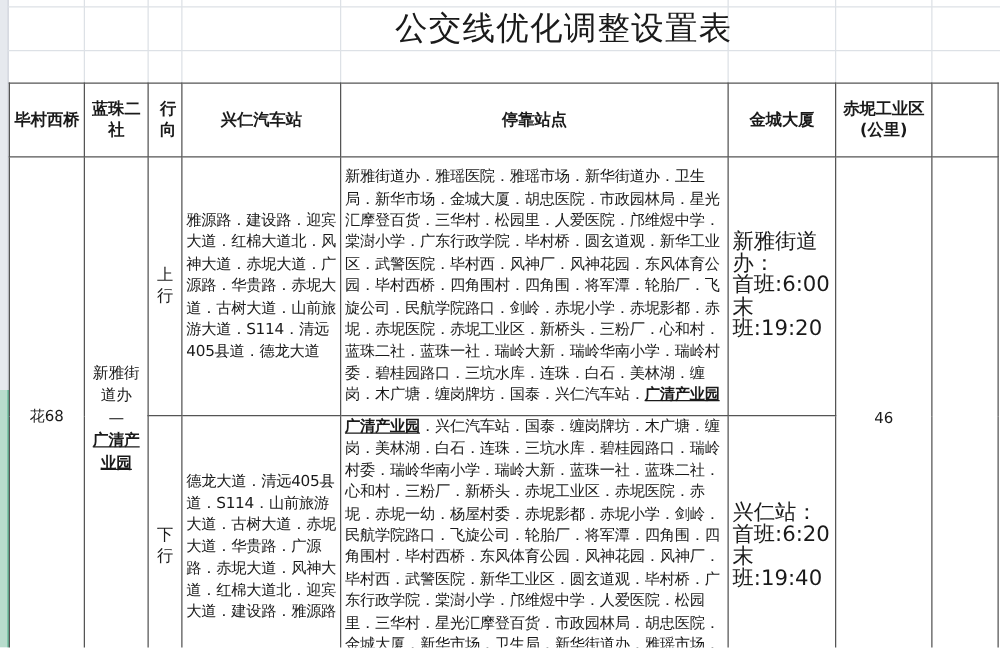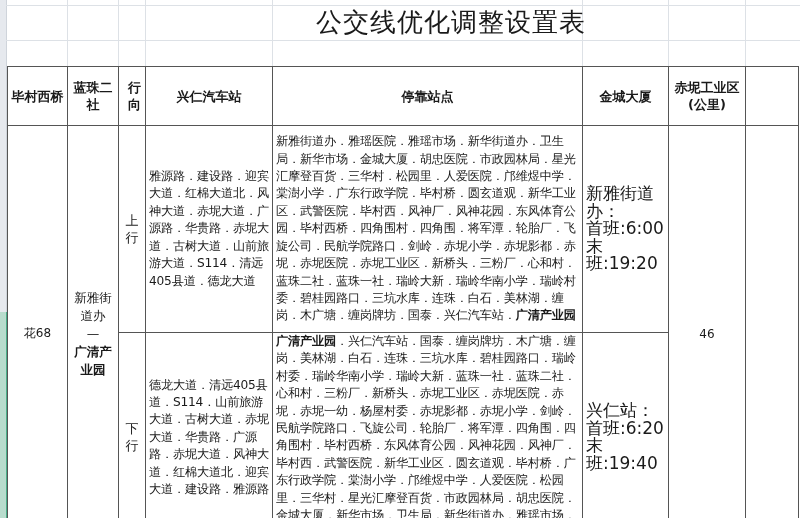--- a/index.html
+++ b/index.html
@@ -7,21 +7,21 @@
   .rowhdr { position:absolute; left:0; top:0; width:6px; height:518px; background:#e6e9ee; border-right:1px solid #cfd4db; }
   .rowhdr-sel { position:absolute; left:0; top:312px; width:6px; height:206px; background:#b8dccd; border-right:1px solid #4caf8a; }
   .gridv { position:absolute; top:0; height:66px; width:1px; background:#dde1e6; }
   .gridh { position:absolute; left:6px; width:794px; height:1px; background:#dde1e6; }
   .title { position:absolute; left:6px; top:6px; width:794px; height:34px; text-align:center; font-size:26px; line-height:34px; letter-spacing:1px; font-family:Liberation Serif, serif;padding-left:48px; }
   table.sheet { position:absolute; left:7px; top:66px; border-collapse:collapse; table-layout:fixed; }
   table.sheet td, table.sheet th { border:1.2px solid #555; padding:0 3px; font-weight:normal; }
   th { font-size:13px; line-height:17px; text-align:center; font-weight:bold !important; }
   .cell-text { font-size:12.2px; line-height:17.4px; text-align:left; letter-spacing:-0.2px; }
   .center { text-align:center; }
-  .bold-u { font-weight:bold; }
+  .bold-u { font-weight:bold; text-decoration:underline; }
   .dir { font-size:13px; line-height:17px; text-align:center;margin-left:32px; }
   .time { font-size:17px; line-height:17.5px; }
   .len { font-size:12px; text-align:center; }
 </style>
 </head>
 <body>
 
 <div class="rowhdr"></div>
 <div class="rowhdr-sel"></div>
 

